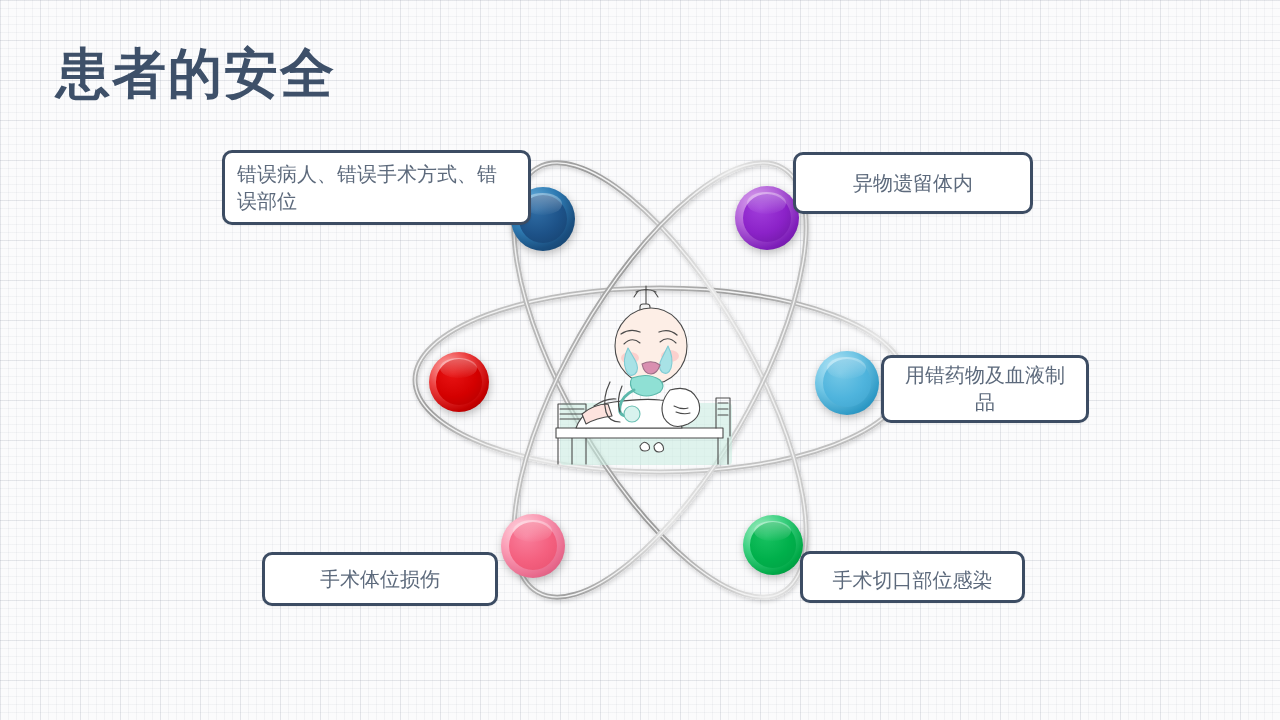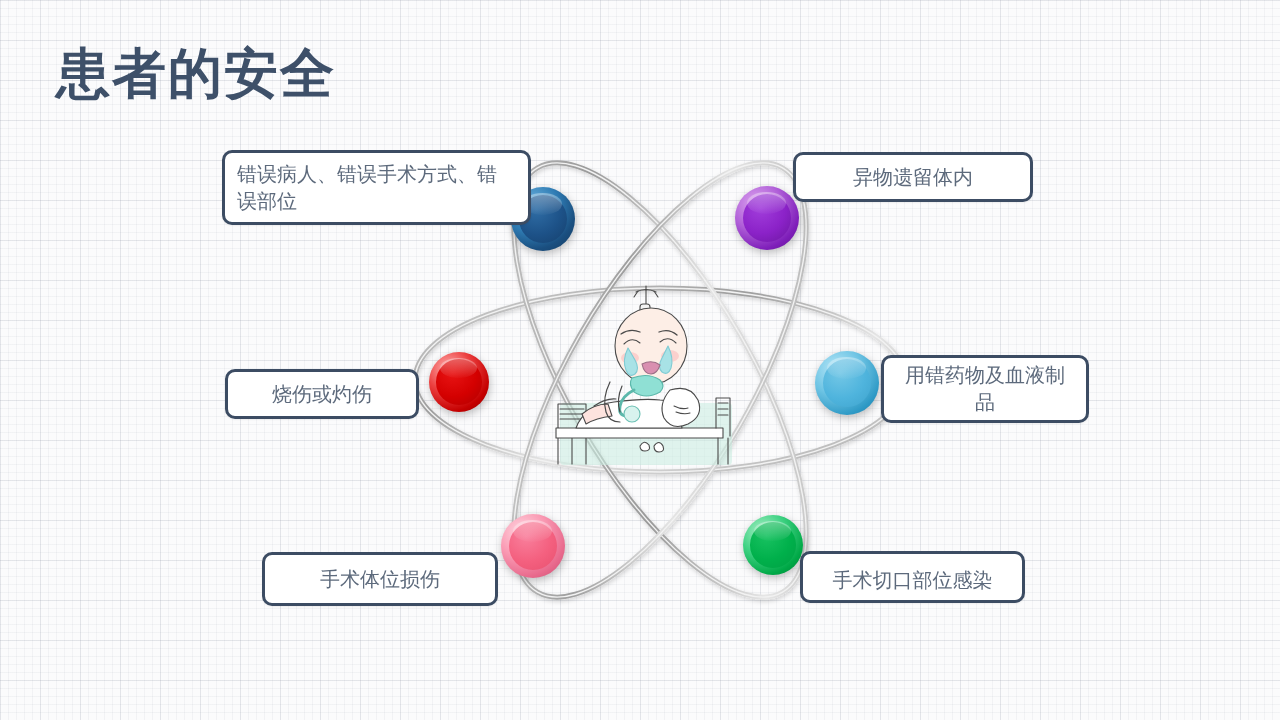--- a/index.html
+++ b/index.html
@@ -109,21 +109,21 @@
     display: flex;
     align-items: center;
     padding: 6px 12px;
     box-shadow: 0 1px 2px rgba(0,0,0,0.06);
   }
   .label-box .txt { width: 100%; }
   .lb-center .txt { text-align: center; }
   .lb-left .txt { text-align: left; }
 
   #box-wrong-patient { left: 222px; top: 150px;  width: 309px; height: 75px; }
-  #box-foreign-body  { left: 793px; top: 152px;  width: 240px; height: 50px; }
+  #box-foreign-body  { left: 793px; top: 152px;  width: 240px; height: 62px; }
   #box-burn          { left: 225px; top: 369px;  width: 194px; height: 50px; }
   #box-wrong-drug    { left: 881px; top: 355px;  width: 208px; height: 68px; }
   #box-position      { left: 262px; top: 552px;  width: 236px; height: 54px; }
   #box-infection     { left: 800px; top: 551px;  width: 225px; height: 52px; align-items: flex-end; }
 </style>
 </head>
 <body>
 
 <div id="slide">
 
@@ -261,23 +261,20 @@
   </div>
 
   <div id="box-wrong-patient" class="label-box lb-left">
     <span class="txt">错误病人、错误手术方式、错误部位</span>
   </div>
 
   <div id="box-foreign-body" class="label-box lb-center">
     <span class="txt">异物遗留体内</span>
   </div>
 
-  <div id="box-burn" class="label-box lb-center">
-    <span class="txt">烧伤或灼伤</span>
-  </div>
 
   <div id="box-wrong-drug" class="label-box lb-center">
     <span class="txt">用错药物及血液制品</span>
   </div>
 
   <div id="box-position" class="label-box lb-center">
     <span class="txt">手术体位损伤</span>
   </div>
 
   <div id="box-infection" class="label-box lb-center">

